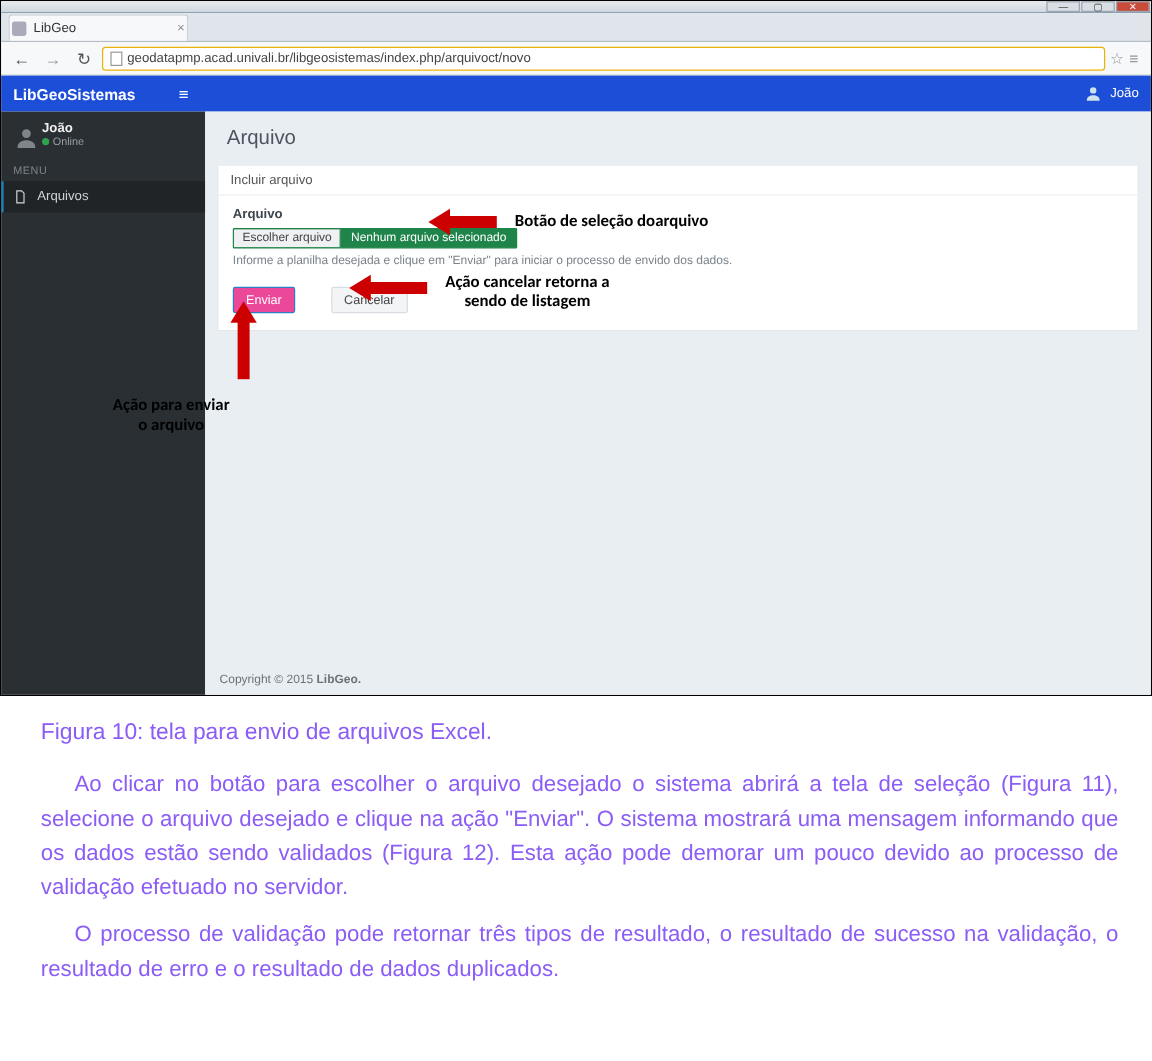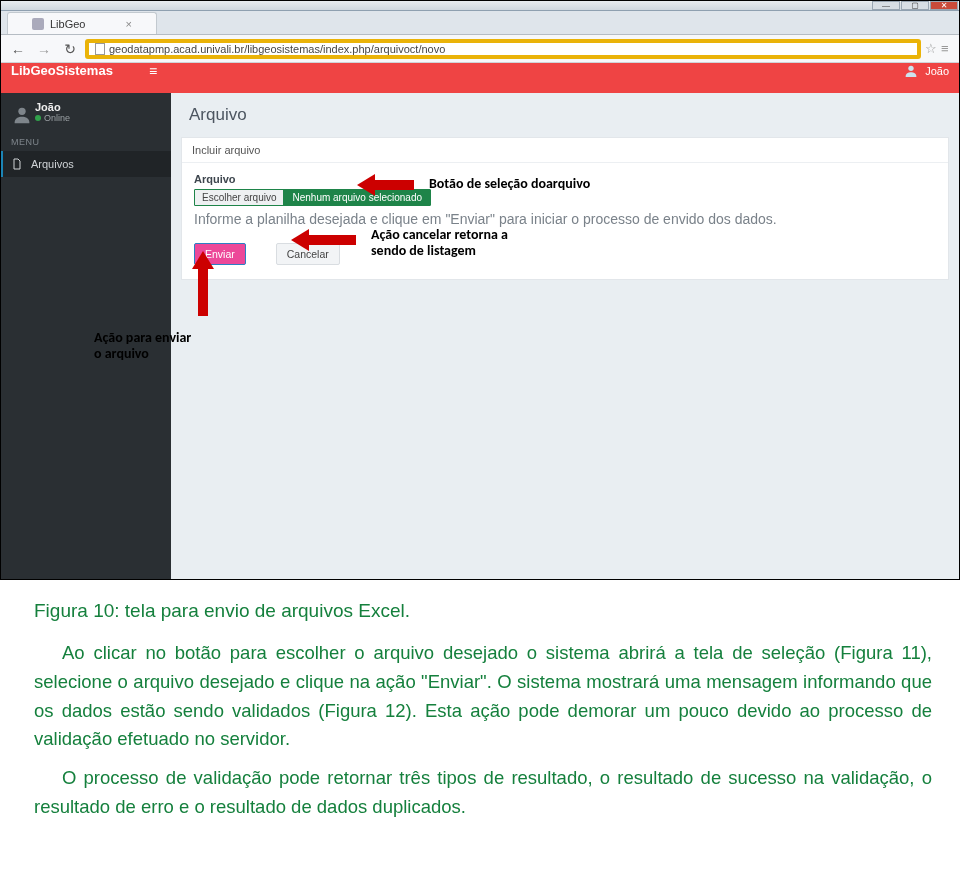--- a/index.html
+++ b/index.html
@@ -5,32 +5,32 @@
   * { box-sizing: border-box; margin: 0; padding: 0; }
   body { font-family: Arial, sans-serif; font-size: 13px; background: #fff; width: 960px; }
   .screenshot-wrap { border: 1.5px solid #000; }
   
   .win-titlebar { height: 10px; background: linear-gradient(#e8ecef,#cfd7de); border-bottom:1px solid #8fa0b0; display:flex; justify-content:flex-end; align-items:stretch; }
   .win-btns { display:flex; gap:1px; padding:0 1px;}
   .win-btn { width:28px; display:flex; align-items:center; justify-content:center; font-size:8px; color:#333; background:#d8dee4; border:1px solid #9aa6b2;}
   .win-btn.close{ background:#c94b3a; color:#fff; }
   
   .tabstrip { height:24px; background:#dfe5eb; display:flex; align-items:flex-end; padding-left:6px; border-bottom:1px solid #b5bcc3;}
-  .tab { height:22px; width:150px; background:#f7f8fa; border:1px solid #c2c9cf; border-bottom:none; border-radius:3px 3px 0 0; display:flex; align-items:center; padding:0 24px; font-size:11px; color:#333; position:relative;}
+  .tab { height:22px; width:150px; background:#f7f8fa; border:1px solid #c2c9cf; border-bottom:none; border-radius:3px 3px 0 0; display:flex; align-items:center; padding:0 2px; font-size:11px; color:#333; position:relative;}
   .tab .favicon{ width:12px; height:12px; background:#aab; margin-right:6px; border-radius:2px;}
   .tab .close{ margin-left:auto; color:#888; font-size:11px; cursor:pointer;}
   
   .addrbar { height:28px; background:#f7f8fa; border-bottom:1px solid #d0d4d8; display:flex; align-items:center; padding:0 6px; gap:4px;}
   .nav-btn{ width:22px; height:22px; display:flex; align-items:center; justify-content:center; color:#999; font-size:14px; border-radius:3px; }
   .nav-btn.active{color:#555;}
-  .url-box{ flex:1; height:20px; border:4px solid #eab308; border-radius:3px; background:#fff; display:flex; align-items:center; padding:0 6px; font-size:11px; color:#444; gap:4px;}
+  .url-box{ flex:1; height:20px; border:1px solid #eab308; border-radius:3px; background:#fff; display:flex; align-items:center; padding:0 6px; font-size:11px; color:#444; gap:4px;}
   .page-icon{width:10px;height:12px;border:1px solid #999;}
   .star-icon,.menu-icon-br{width:12px;color:#999;font-size:13px;}
   
-  .app-top{ height:30px; background:#ef4444; color:#fff; display:flex; align-items:flex-start; padding:0 10px; font-size:12px;}
+  .app-top{ height:30px; background:#1d4ed8; color:#fff; display:flex; align-items:center; padding:0 10px; font-size:12px;}
   .brand{font-weight:bold; font-size:13px;}
   .hamb{ margin-left:36px; font-size:14px; cursor:pointer;}
   .top-right{margin-left:auto; display:flex; align-items:center; gap:6px; font-size:11px;}
   .avatar-icon{width:16px;height:16px; display:inline-block; }
   .avatar-icon svg{width:16px;height:16px; fill:#cde3ee;}
   
   .app-body{ display:flex; min-height:486px;}
   .sidebar{ width:170px; background:#2a2f33; color:#cfd3d6; font-size:11px;}
   .side-user{ padding:8px 10px; display:flex; gap:8px; align-items:center;}
   .side-user .avatar-icon svg{fill:#7e858b;width:22px;height:22px;}
@@ -43,36 +43,36 @@
   .side-icon{width:12px;height:12px; fill:#cfd3d6;}
   .content{ flex:1; background:#e9eef2; position:relative; padding:0 0 40px 0;}
   .page-title{ font-size:17px; color:#4c5560; padding:12px 18px 4px;}
   .panel{ background:#fff; margin:8px 10px 0 10px; border:1px solid #e2e6ea;}
   .panel-head{ padding:6px 10px; font-size:11px; color:#555; border-bottom:1px solid #eceff2;}
   .panel-body{ padding:10px 12px 14px;}
   .form-label{ font-size:11px; font-weight:bold; color:#3e464e; margin-bottom:4px;}
   .upload-row{ border:1px solid #1e8449; background:#1e8449; display:inline-flex; border-radius:1px; overflow:hidden;}
   .choose-btn{ background:#eef0f2; color:#444; padding:2px 7px; font-size:10px; border-right:1px solid #1e8449; cursor:pointer;}
   .no-file{ background:#1e8449; color:#fff; padding:2px 8px; font-size:10px;}
-  .help-text{ font-size:14px; color:#7a828a; margin-top:5px;}
+  .help-text{ font-size:10px; color:#7a828a; margin-top:5px;}
   .btn-row{ margin-top:16px; display:flex; gap:6px;}
   .btn{ font-size:10.5px; padding:4px 10px; border-radius:2px; border:1px solid transparent; cursor:pointer;}
   .btn-primary{ background:#ec4899; border-color:#2b7fc4; color:#fff;}
   .btn-default{ background:#f2f4f6; border:1px solid #d9dde1; color:#444;margin-left:24px;}
   .footer{ position:absolute; bottom:0; left:0; right:0; padding:7px 12px; font-size:10px; color:#6b7379;}
   
-  .annot{ position:absolute; font-family:Calibri, Arial, sans-serif; font-size:14px; font-weight:bold; color:#000; pointer-events:none;}
+  .annot{ position:absolute; font-family:Calibri, Arial, sans-serif; font-size:14px; font-weight:bold; color:#000; pointer-events:none;text-align:center;}
   .arrow-left{ position:absolute; pointer-events:none;}
   .arrow-left .shaft{ position:absolute; height:10px; background:#c00;}
   .arrow-left .head{ position:absolute; width:0;height:0; border-top:11px solid transparent; border-bottom:11px solid transparent; border-right:18px solid #c00;}
   .arrow-up{ position:absolute; pointer-events:none;}
   .arrow-up .shaft-v{ position:absolute; width:10px; background:#c00;}
   .arrow-up .head-v{ position:absolute; width:0;height:0; border-left:11px solid transparent; border-right:11px solid transparent; border-bottom:18px solid #c00;}
   
-  .doc{ padding:16px 28px 26px 34px; font-family:Arial, sans-serif; font-size:18.5px; line-height:1.55; color:#15803d;}
+  .doc{ padding:16px 28px 26px 34px; font-family:Arial, sans-serif; font-size:18.5px; line-height:1.55; color:#8b5cf6;}
   .doc .caption{ font-size:19px; margin-bottom:14px;}
   .doc p{ margin-bottom:10px; text-align:justify;}
   .doc p.indent{ text-indent:28px;}
 </style>
 </head>
 <body>
 
 <div class="screenshot-wrap">
 
   <div class="win-titlebar">
@@ -178,20 +178,23 @@
       <div class="annot" style="left:200px; top:134px; line-height:1.15;">
         <div>Ação cancelar retorna a</div>
         <div>sendo de listagem</div>
       </div>
 
       <div class="arrow-up" style="left:27px; top:158px;">
         <div class="head-v" style="left:-6px; top:0;"></div>
         <div class="shaft-v" style="left:0; top:17px; height:48px;"></div>
       </div>
 
+      <div class="footer">
+        <span>Copyright © 2015 </span><b>LibGeo.</b>
+      </div>
     </div>
   </div>
 </div>
 
 <div style="position:relative;">
   <div class="annot" style="position:absolute; left:94px; top:-250px; line-height:1.15;">
     <div>Ação para enviar</div>
     <div>o arquivo</div>
   </div>
 </div>

